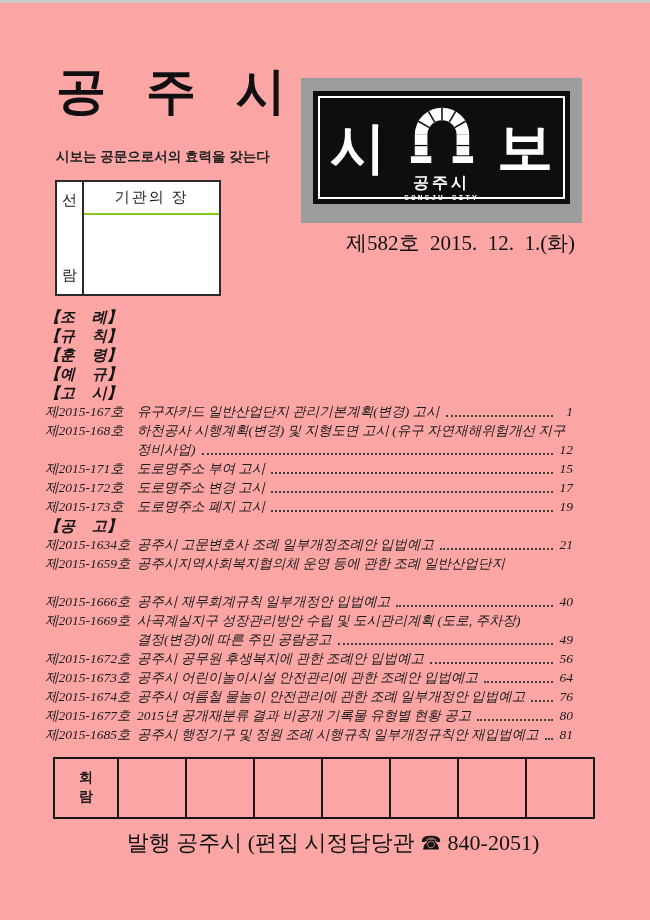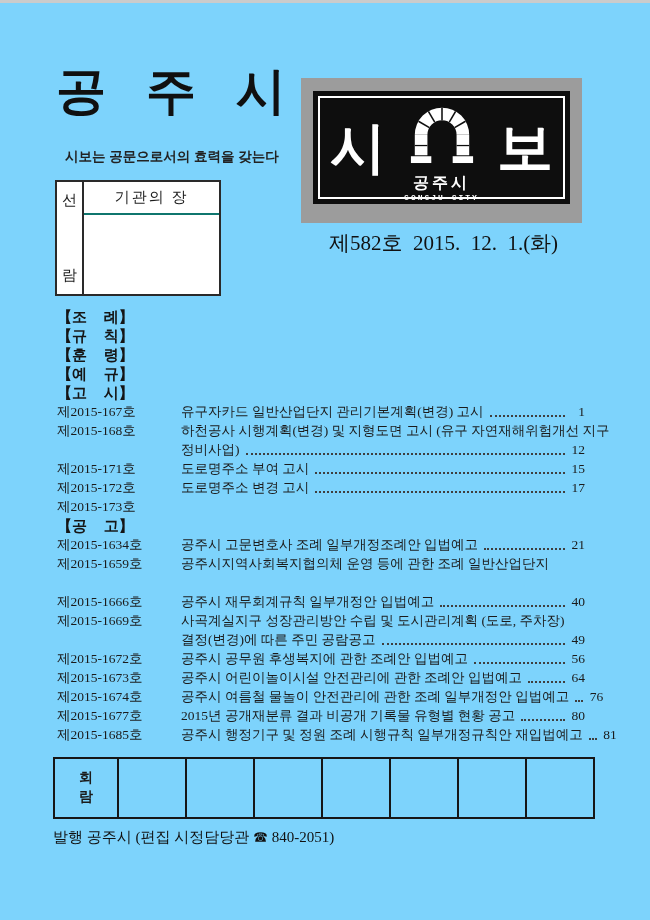--- a/index.html
+++ b/index.html
@@ -1,67 +1,67 @@
 <!DOCTYPE html>
 <html><head>
 <meta charset="utf-8">
 <style>
   html,body{margin:0;padding:0;background:#e8e8e8;}
-  .page{position:relative;width:650px;height:920px;background:#7dd3fc;
+  .page{position:relative;width:650px;height:920px;background:#fca5a5;
         font-family:"Liberation Serif", serif;color:#1b1b1b;overflow:hidden;margin:0 auto;}
   .top-strip{position:absolute;left:0;top:0;width:650px;height:3px;background:#cbcbcb;}
 
   .masthead{position:absolute;left:56px;top:64px;font-family:"Liberation Sans", sans-serif;
             font-weight:900;font-size:50px;line-height:1.1;word-spacing:26px;color:#101010;white-space:pre;}
-  .slogan{position:absolute;left:65px;top:148px;font-family:"Liberation Sans", sans-serif;
+  .slogan{position:absolute;left:56px;top:148px;font-family:"Liberation Sans", sans-serif;
           font-weight:700;font-size:13.5px;color:#222;}
 
   .approval{position:absolute;left:55px;top:180px;width:166px;height:116px;
             border:2px solid #2a2a2a;display:flex;box-sizing:border-box;background:#fff;}
   .approval-side{width:27px;border-right:2px solid #2a2a2a;display:flex;flex-direction:column;
                  justify-content:space-between;align-items:center;padding:9px 0;font-size:15px;box-sizing:border-box;}
   .approval-main{flex:1;display:flex;flex-direction:column;}
-  .approval-header{height:33px;border-bottom:2px solid #0f766e;display:flex;align-items:center;
+  .approval-header{height:33px;border-bottom:2px solid #84cc16;display:flex;align-items:center;
                    justify-content:center;font-size:15px;letter-spacing:2px;box-sizing:border-box;}
   .approval-body{flex:1;}
 
   .logo-frame{position:absolute;left:301px;top:78px;width:281px;height:145px;background:#9c9c9c;}
   .logo-panel{position:absolute;left:12px;right:12px;top:13px;bottom:19px;background:#0e0e0e;}
   .logo-inner{position:absolute;inset:5px;border:2px solid #ffffff;display:flex;align-items:center;
               justify-content:space-between;padding:0 10px;color:#fff;}
   .logo-char{font-family:"Liberation Sans", sans-serif;font-weight:900;font-size:56px;line-height:1;}
   .logo-center{display:flex;flex-direction:column;align-items:center;margin-top:3px;}
   .logo-city{font-family:"Liberation Sans", sans-serif;font-weight:700;font-size:16px;
              letter-spacing:3px;line-height:1;margin-top:11px;}
   .logo-city-en{font-family:Liberation Mono, monospace;font-weight:700;font-size:8px;
                 letter-spacing:2px;line-height:1;margin-top:3px;}
 
-  .issue-line{position:absolute;left:303px;top:229px;width:281px;text-align:center;
+  .issue-line{position:absolute;left:320px;top:229px;width:281px;text-align:center;
               font-size:21px;white-space:pre;color:#111;}
 
-  .contents{position:absolute;left:57px;top:307px;width:528px;font-size:13.5px;}
+  .contents{position:absolute;left:45px;top:307px;width:528px;font-size:13.5px;font-style:italic;}
   .sec-header{font-family:"Liberation Sans", sans-serif;font-weight:700;font-size:15px;
               line-height:19px;height:19px;white-space:pre;color:#151515;}
   .row{display:flex;line-height:19px;height:19px;align-items:center;}
   .no{width:92px;flex:none;white-space:pre;}
   .body{flex:1;display:flex;min-width:0;}
-  .t{white-space:pre;margin-left:32px;}
+  .t{white-space:pre;}
   .leader{flex:1;border-bottom:2px dotted #3f3f3f;margin:0 4px 4px 6px;min-width:8px;}
   .pg{flex:none;min-width:16px;text-align:right;white-space:pre;}
 
   .circulation{position:absolute;left:53px;top:757px;width:542px;height:62px;
                border:2px solid #161616;display:flex;box-sizing:border-box;}
   .circ-label{width:64px;flex:none;border-right:2px solid #161616;display:flex;flex-direction:column;
               align-items:center;justify-content:center;gap:2px;font-size:14px;font-weight:700;box-sizing:border-box;}
   .circ-label span{line-height:1.2;}
   .circ-cell{flex:1;border-right:2px solid #161616;}
   .circ-cell:last-child{border-right:none;}
 
-  .footer{position:absolute;left:53px;top:828px;width:560px;
-          font-size:15px;white-space:pre;color:#111;}
+  .footer{position:absolute;left:53px;top:828px;width:560px;text-align:center;
+          font-size:22px;white-space:pre;color:#111;}
 </style>
 </head>
 <body>
 
 <div class="page">
   <div class="top-strip"></div>
 
   <div class="masthead">공 주 시</div>
   <div class="slogan">시보는 공문으로서의 효력을 갖는다</div>
 
@@ -146,20 +146,25 @@
       <div class="row">
         <div class="no">제2015-172호</div>
         <div class="body">
           <div class="t">도로명주소 변경 고시</div>
           <div class="leader"></div>
           <div class="pg">17</div>
         </div>
       </div>
       <div class="row">
         <div class="no">제2015-173호</div>
+        <div class="body">
+          <div class="t">도로명주소 폐지 고시</div>
+          <div class="leader"></div>
+          <div class="pg">19</div>
+        </div>
       </div>
       <div class="sec-header">【공    고】</div>
       <div class="row">
         <div class="no">제2015-1634호</div>
         <div class="body">
           <div class="t">공주시 고문변호사 조례 일부개정조례안 입법예고</div>
           <div class="leader"></div>
           <div class="pg">21</div>
         </div>
       </div>

